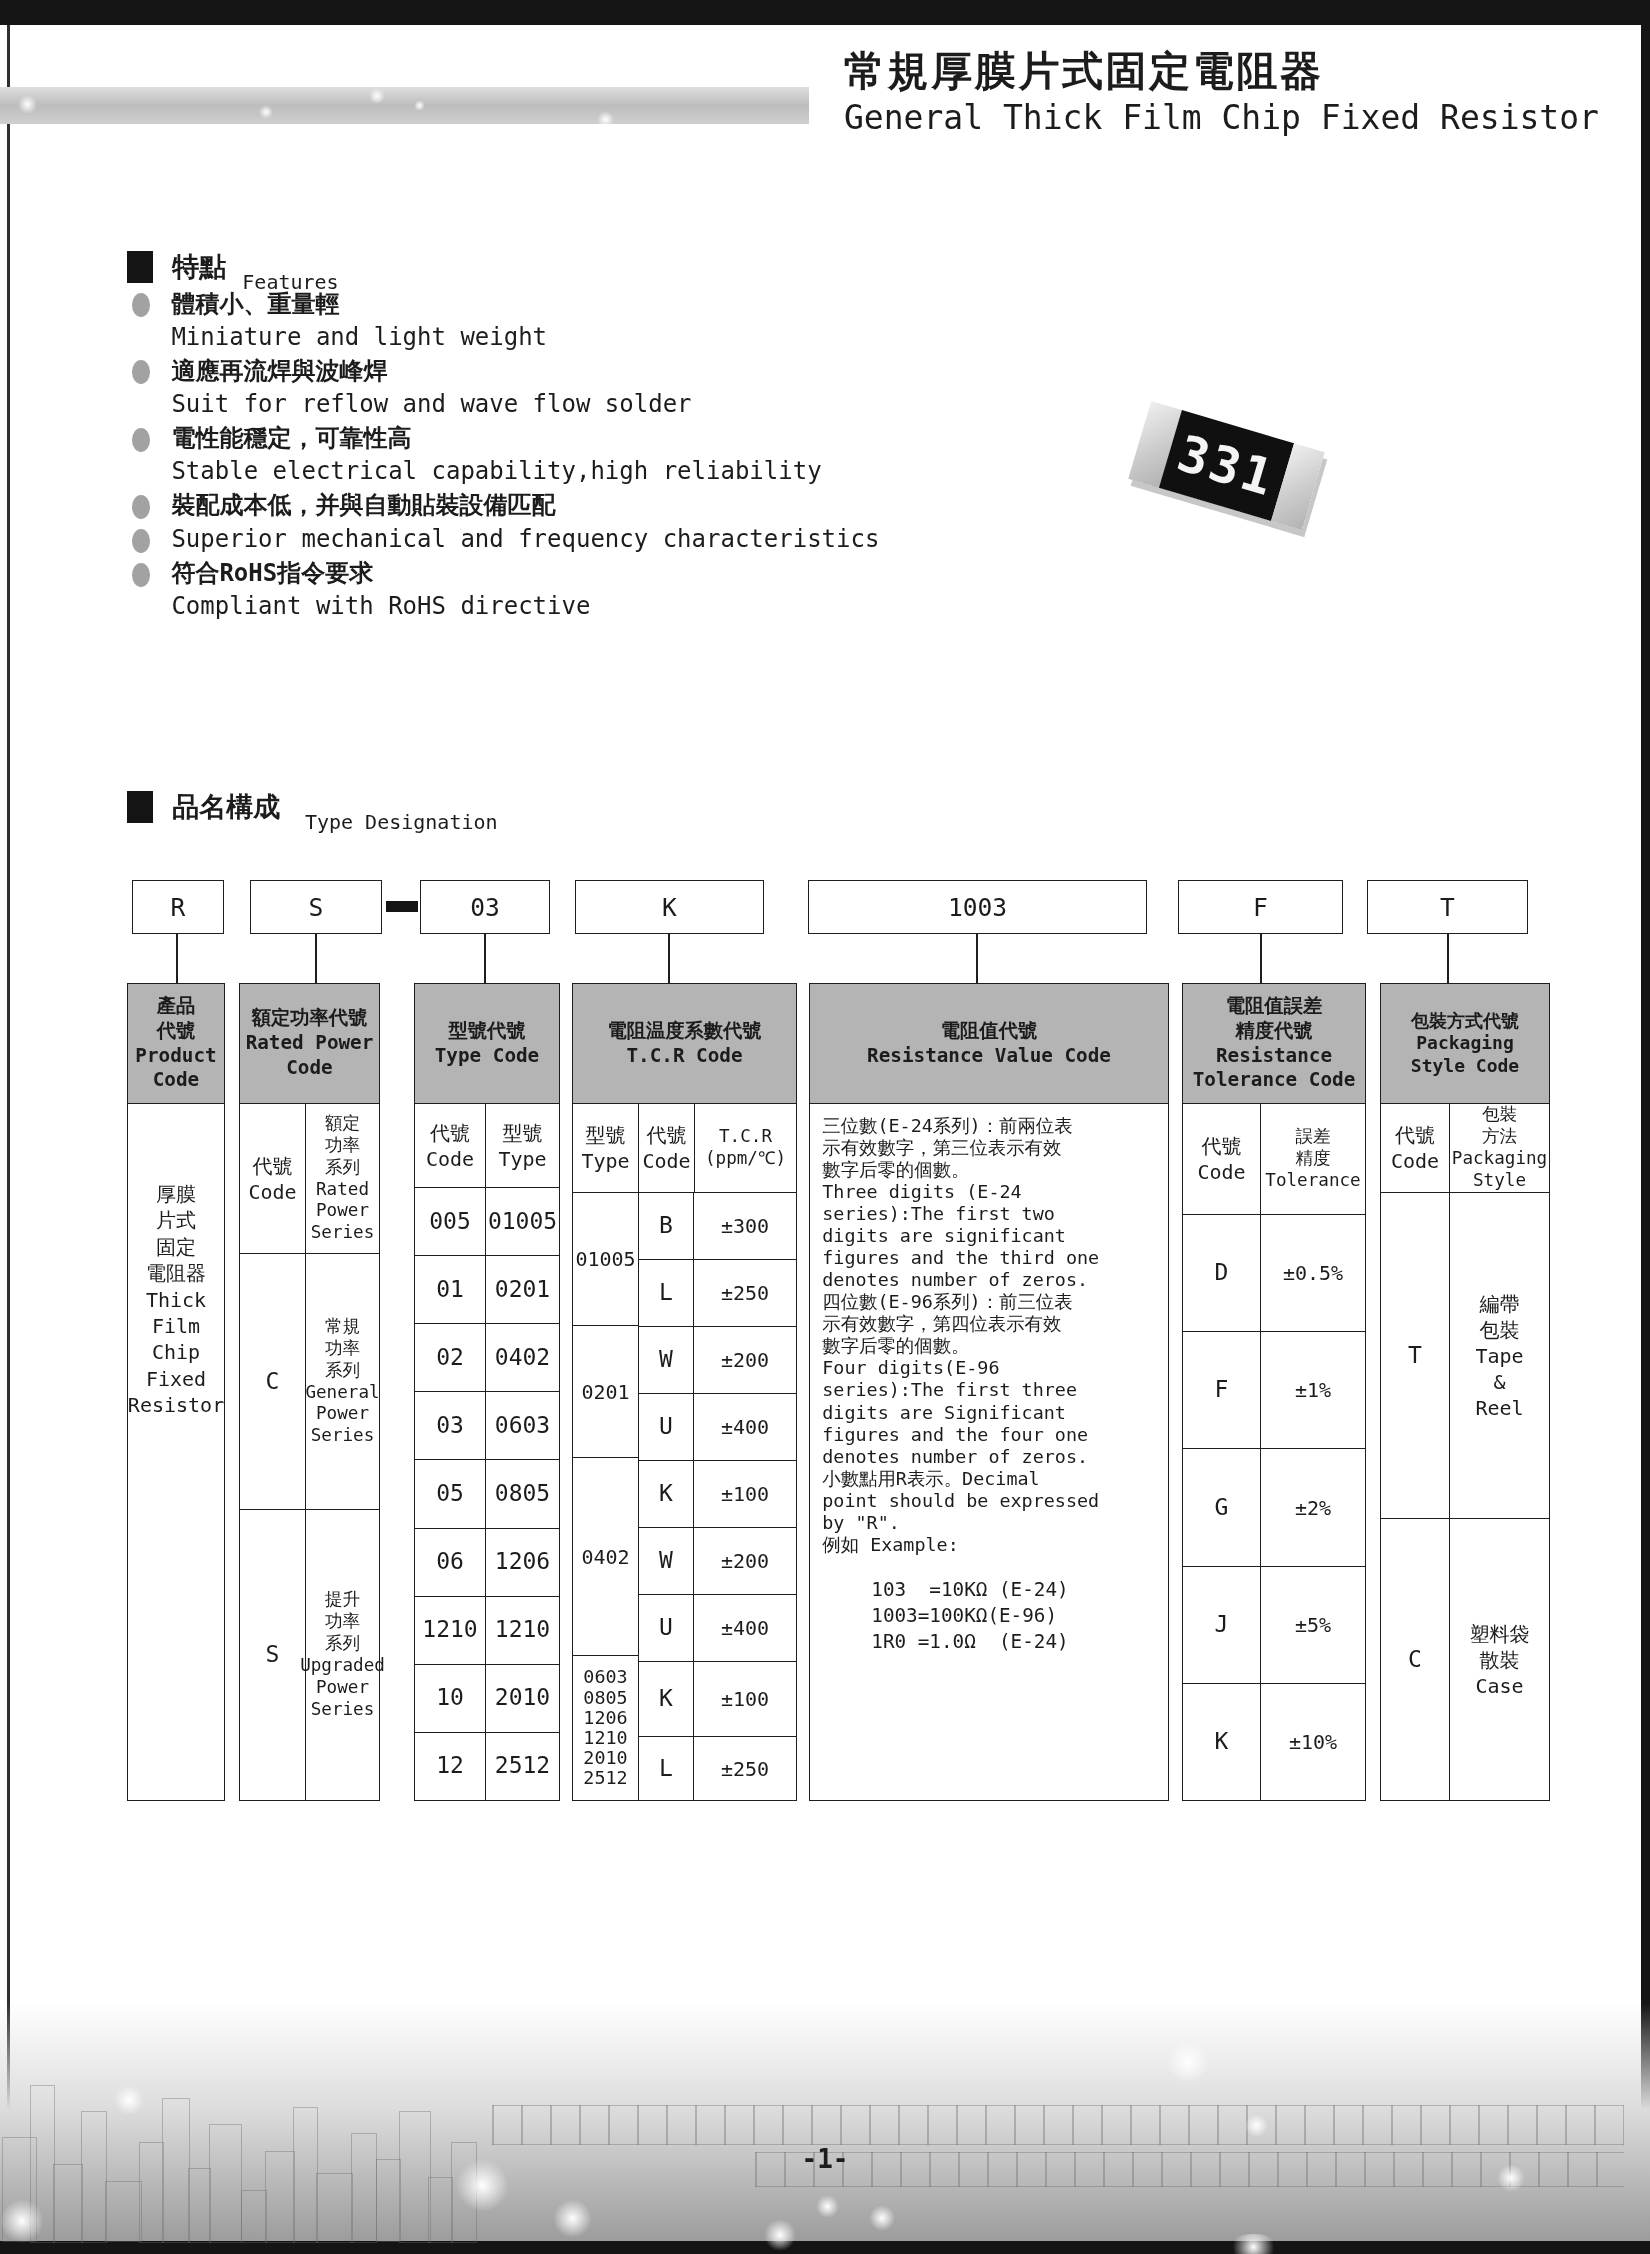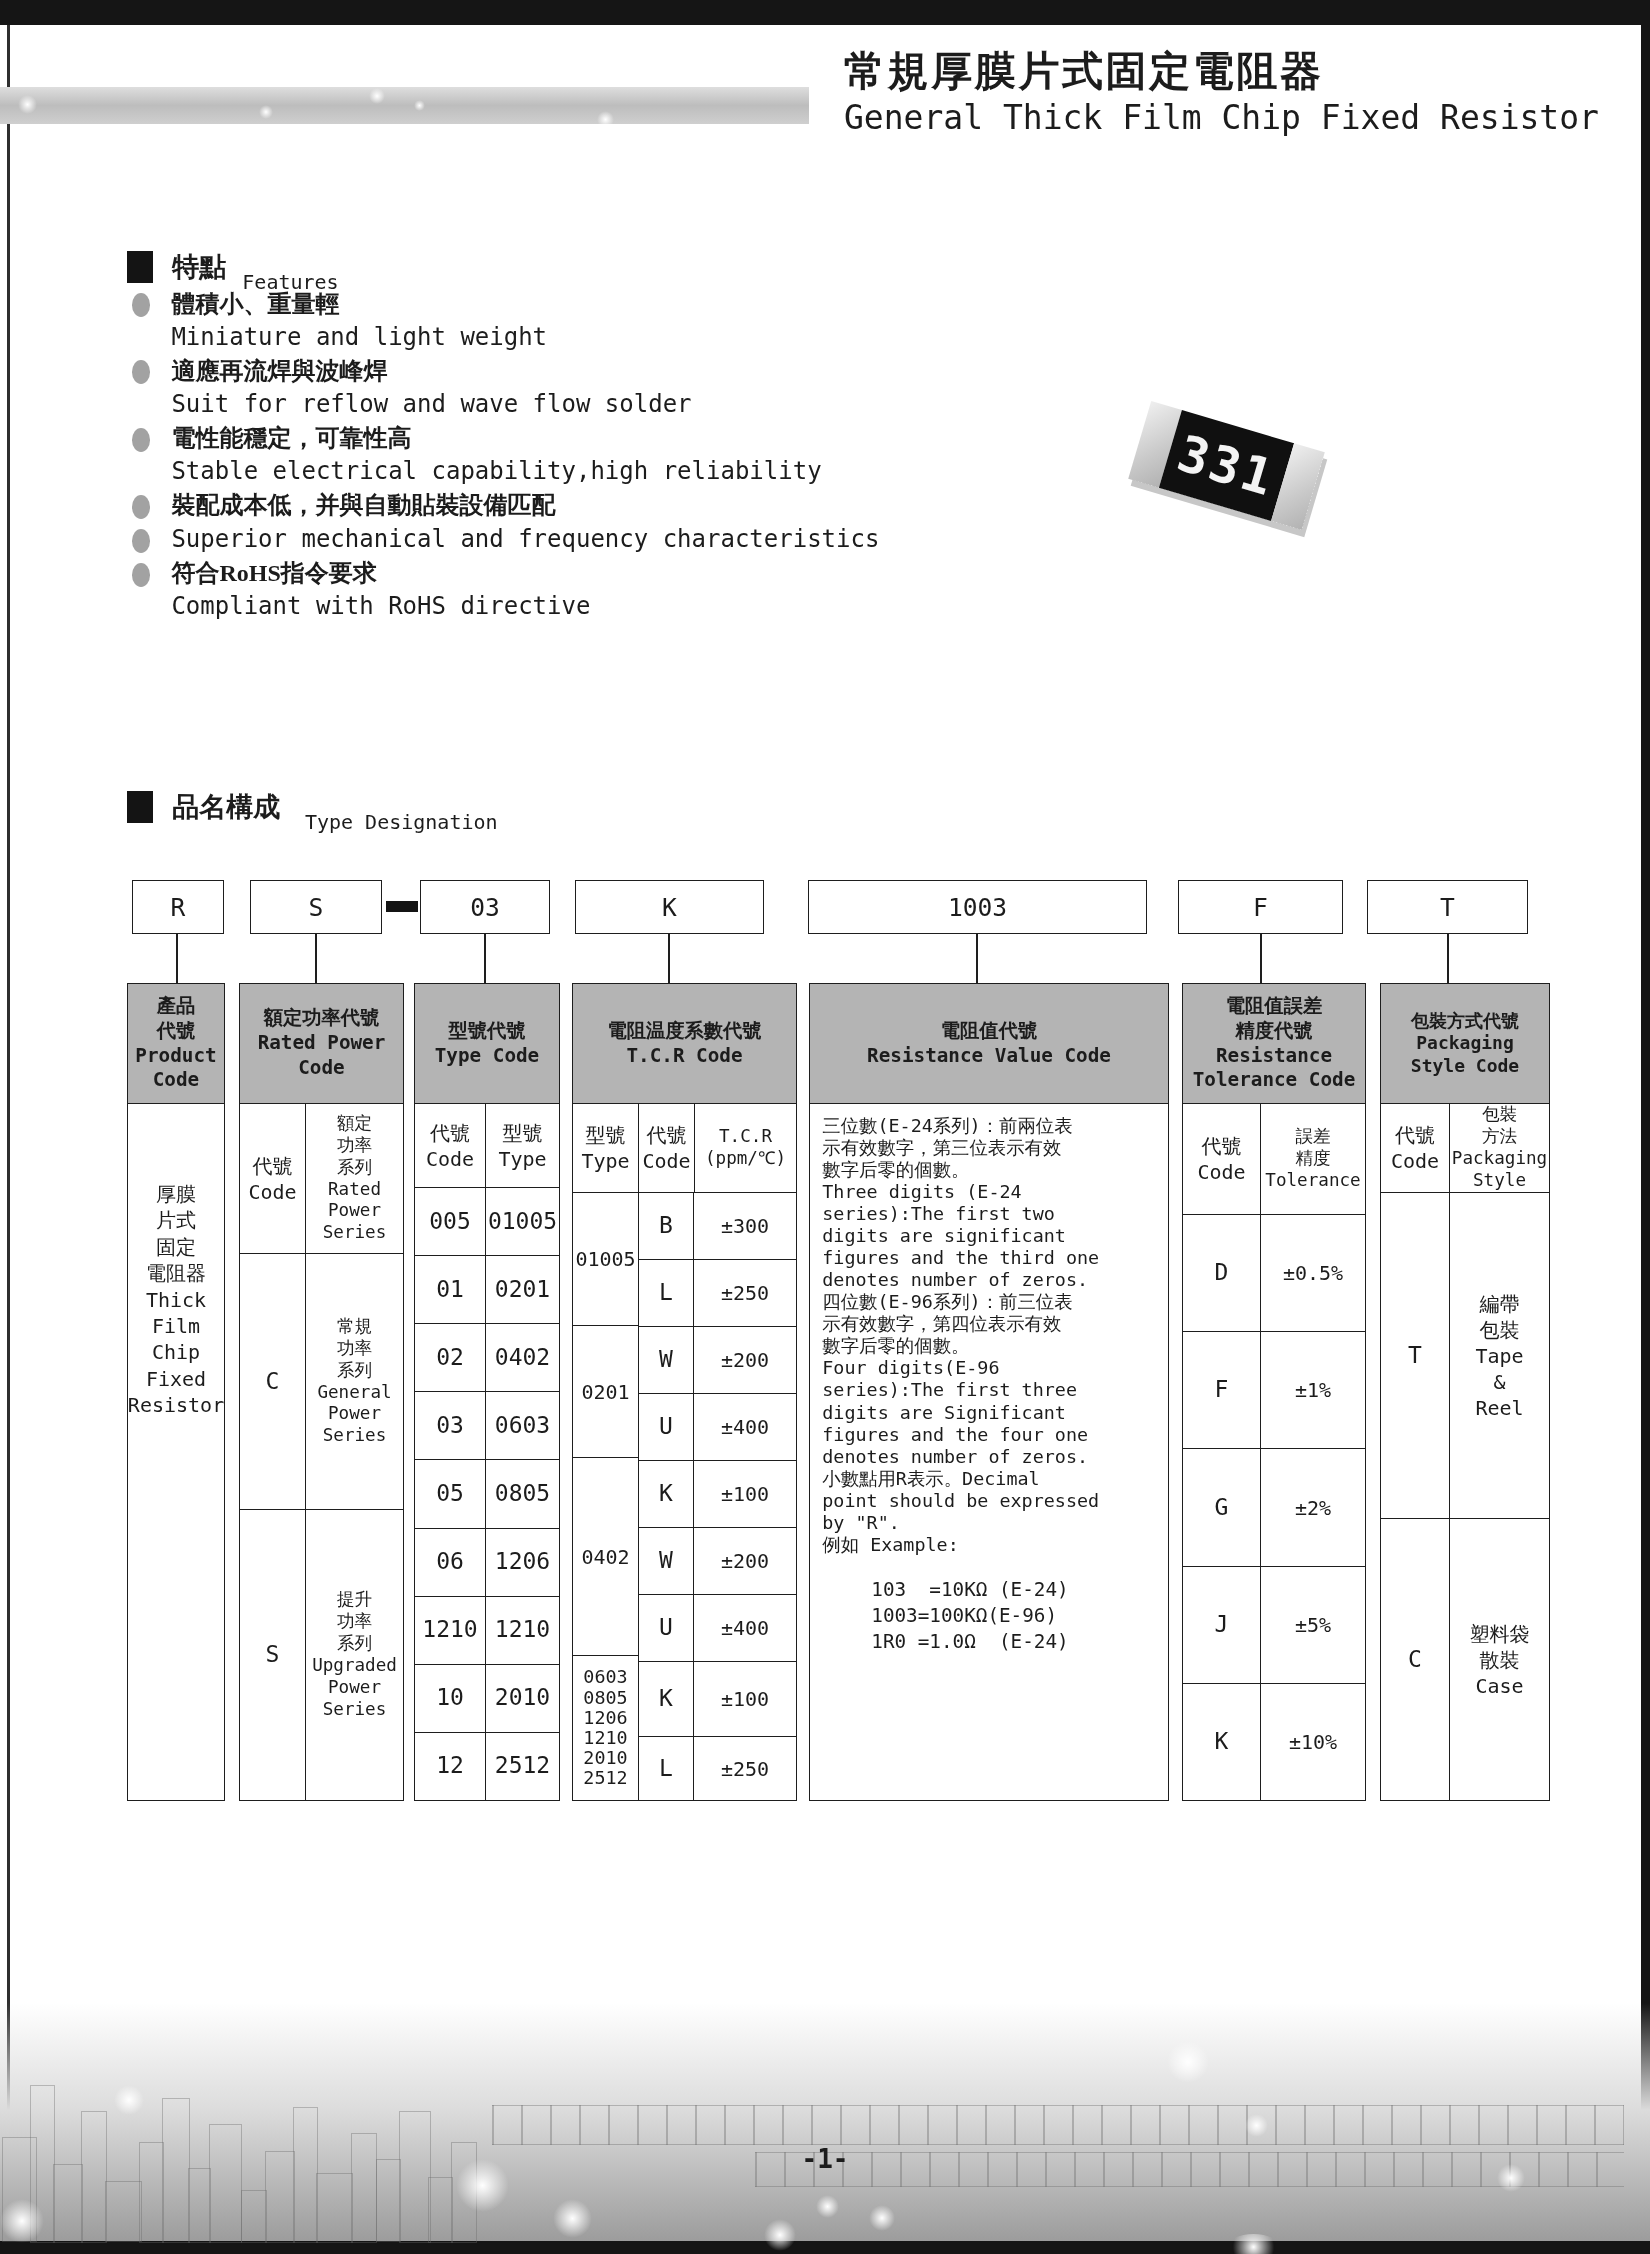--- a/index.html
+++ b/index.html
@@ -21,21 +21,21 @@
   
   .section{display:flex;align-items:center;}
   .sq{width:26px;height:32px;background:#141414;margin-right:19.3px;flex:none;}
   .sec-cn{font-size:27px;font-weight:700;}
   .sec-en{font-size:20px;margin-left:16px;margin-top:31px;}
   
   .features{left:132px;top:288px;width:966px;}
   .feat{display:flex;margin-bottom:0.9px;}
   .dot{flex:none;width:18.4px;height:24px;border-radius:50%;background:#a2a2a2;margin:5.3px 21px 0 0;}
   .feat-txt{font-size:24px;line-height:1.38;}
-  .feat-cn{font-weight:700;font-family:Liberation Serif, serif;}
+  .feat-cn{font-weight:700;}
   
   .chipwrap{left:1125px;top:400px;width:219px;height:176px;}
   .chip{position:absolute;left:10.5px;top:24.6px;width:181px;height:81px;display:flex;
     transform:rotate(16.5deg);box-shadow:4.4px 6.1px 0 #c7c7c7;}
   .term{flex:none;width:32px;background:linear-gradient(135deg,#efefef 0%,#c9c9c9 60%,#b2b2b2 100%);}
   .chipbody{flex:1;background:#101010;display:flex;align-items:center;justify-content:center;}
   .chiplabel{color:#f4f4f4;font-size:50px;font-weight:bold;letter-spacing:2.6px;}
   
   .dbox{position:absolute;top:880px;height:54px;border:1.8px solid #1e1e1e;box-sizing:border-box;
     display:flex;align-items:center;justify-content:center;font-size:24.6px;background:#fff;}
@@ -181,21 +181,21 @@
 固定
 電阻器
 Thick
 Film
 Chip
 Fixed
 Resistor</div>
   </div>
 </div>
 
-<div class="col" style="left:239px;width:165px;">
+<div class="col" style="left:239px;width:141px;">
   <div class="hdr">額定功率代號
 Rated Power
 Code</div>
   <div class="tb">
     <div class="r" style="height:149px;">
       <div class="c" style="width:65px;">代號
 Code</div>
       <div class="c vl grow tiny">額定
 功率
 系列

